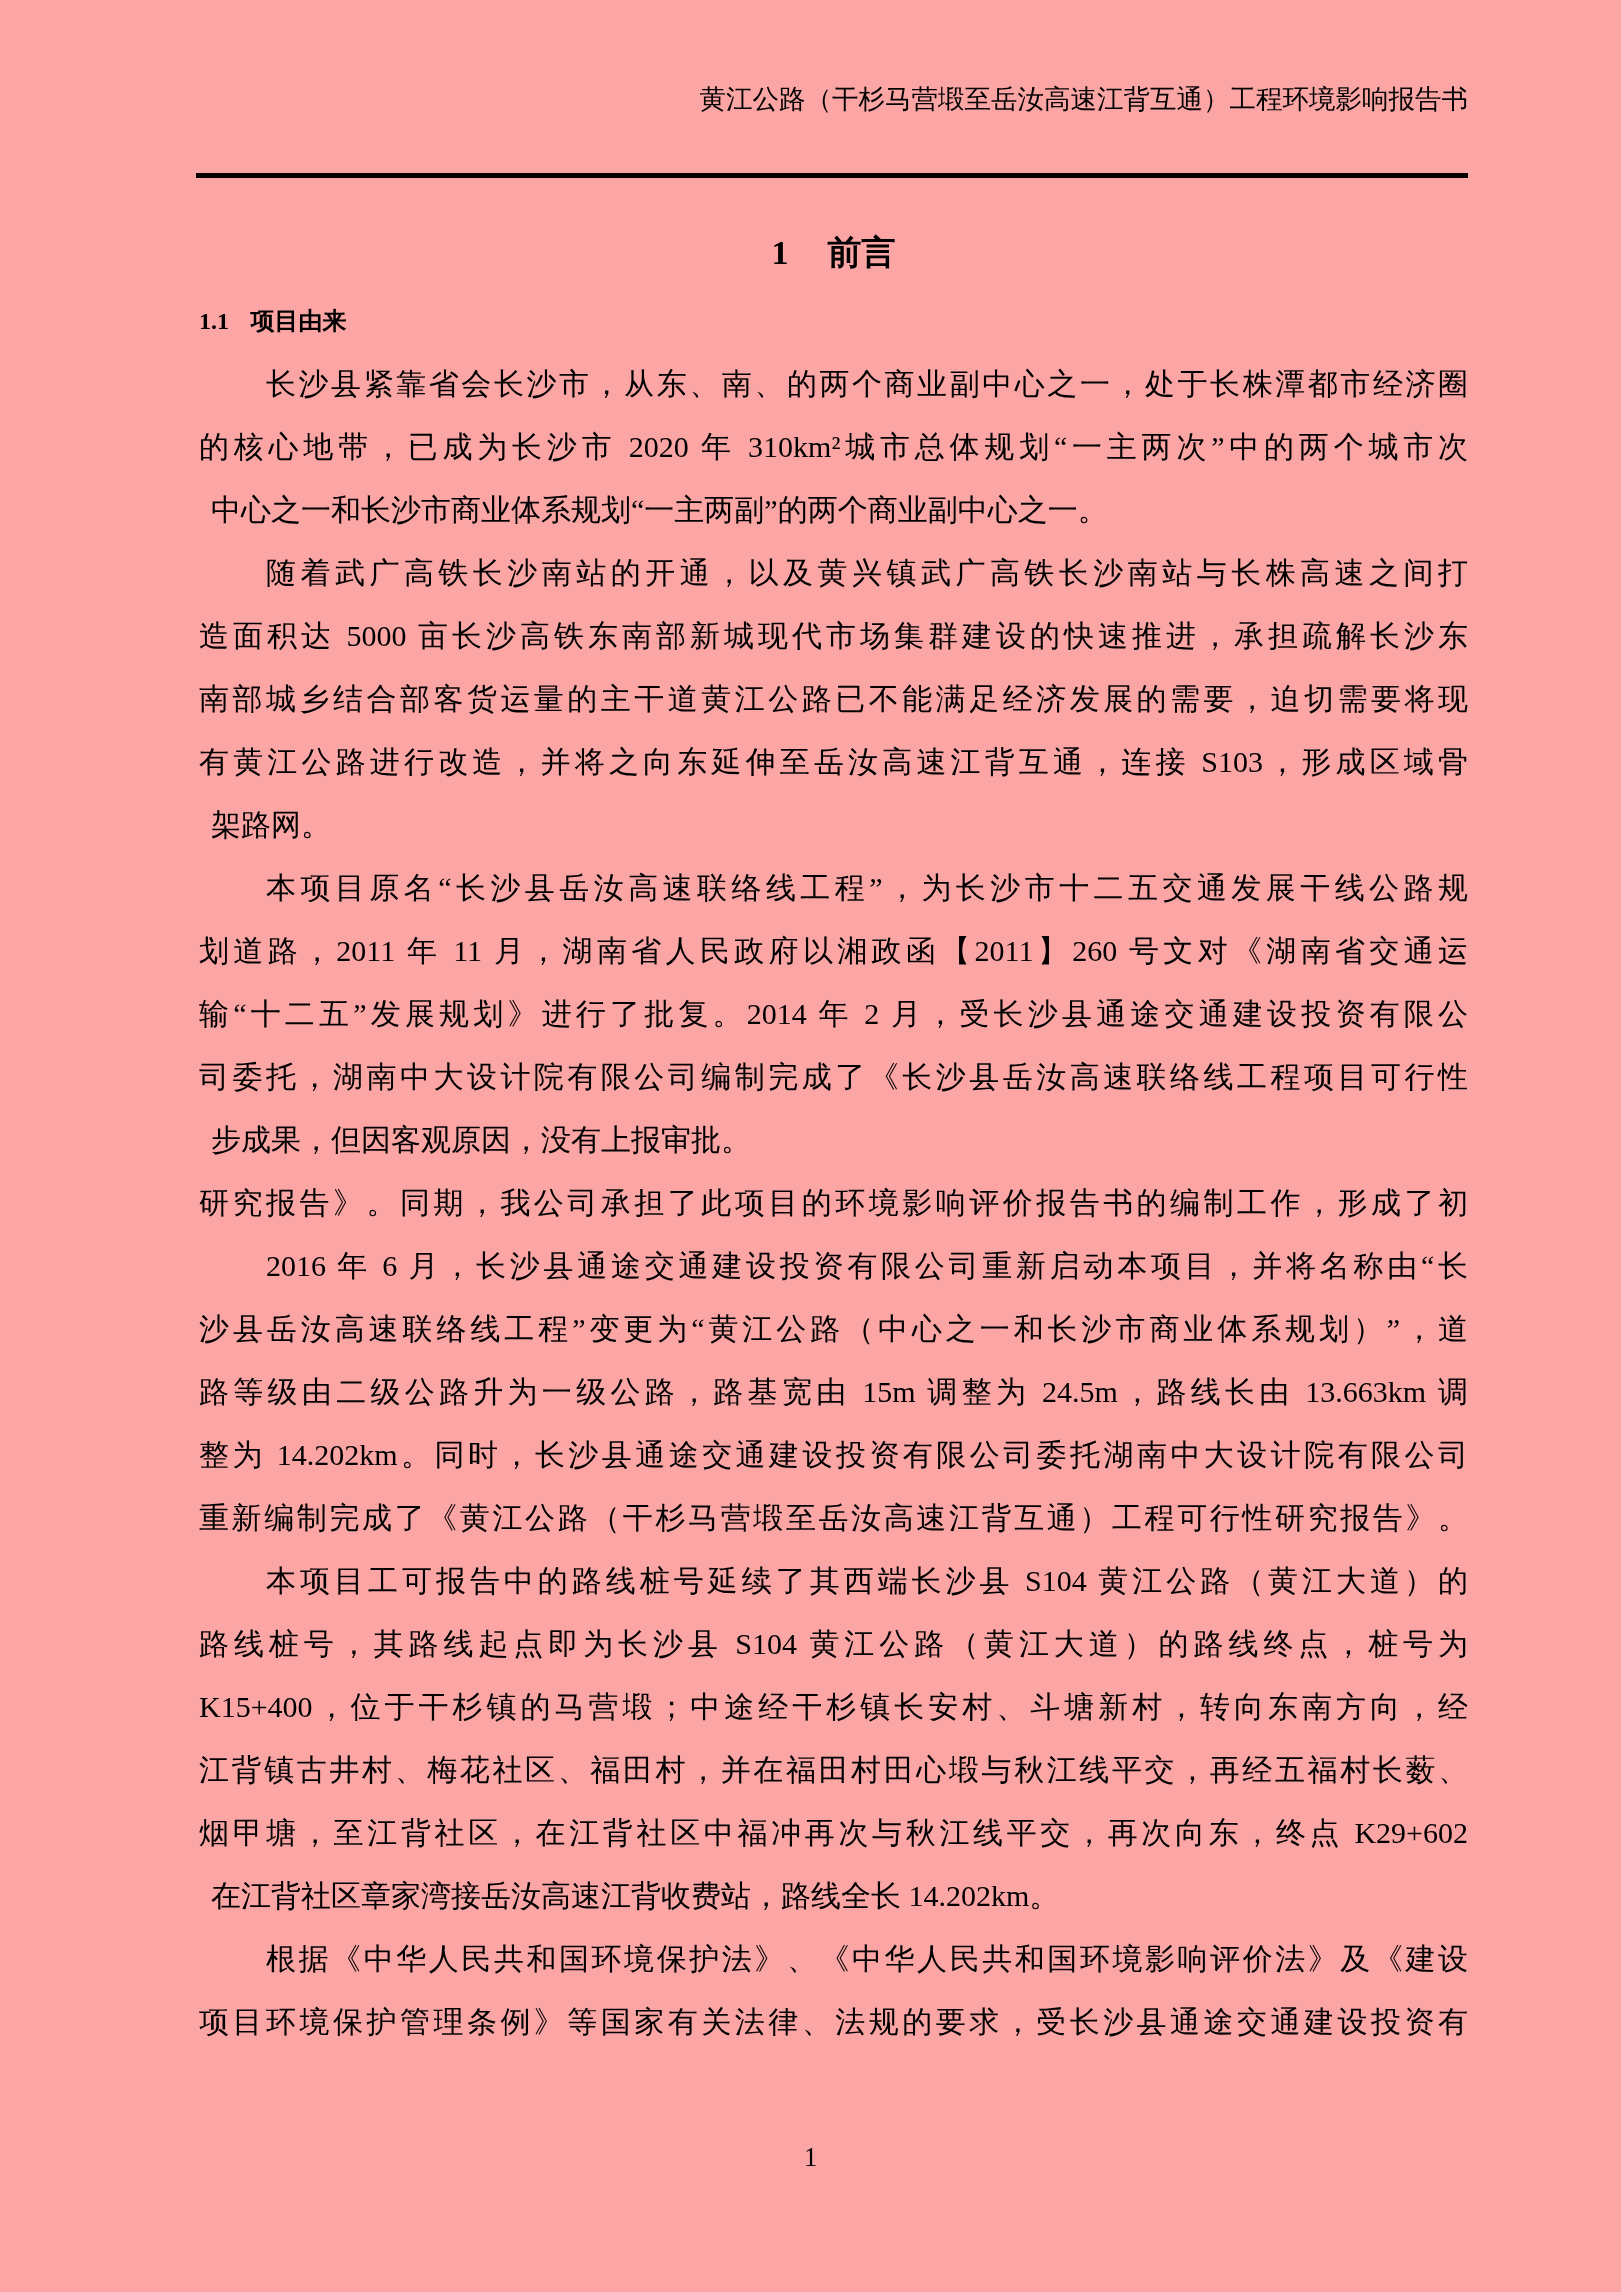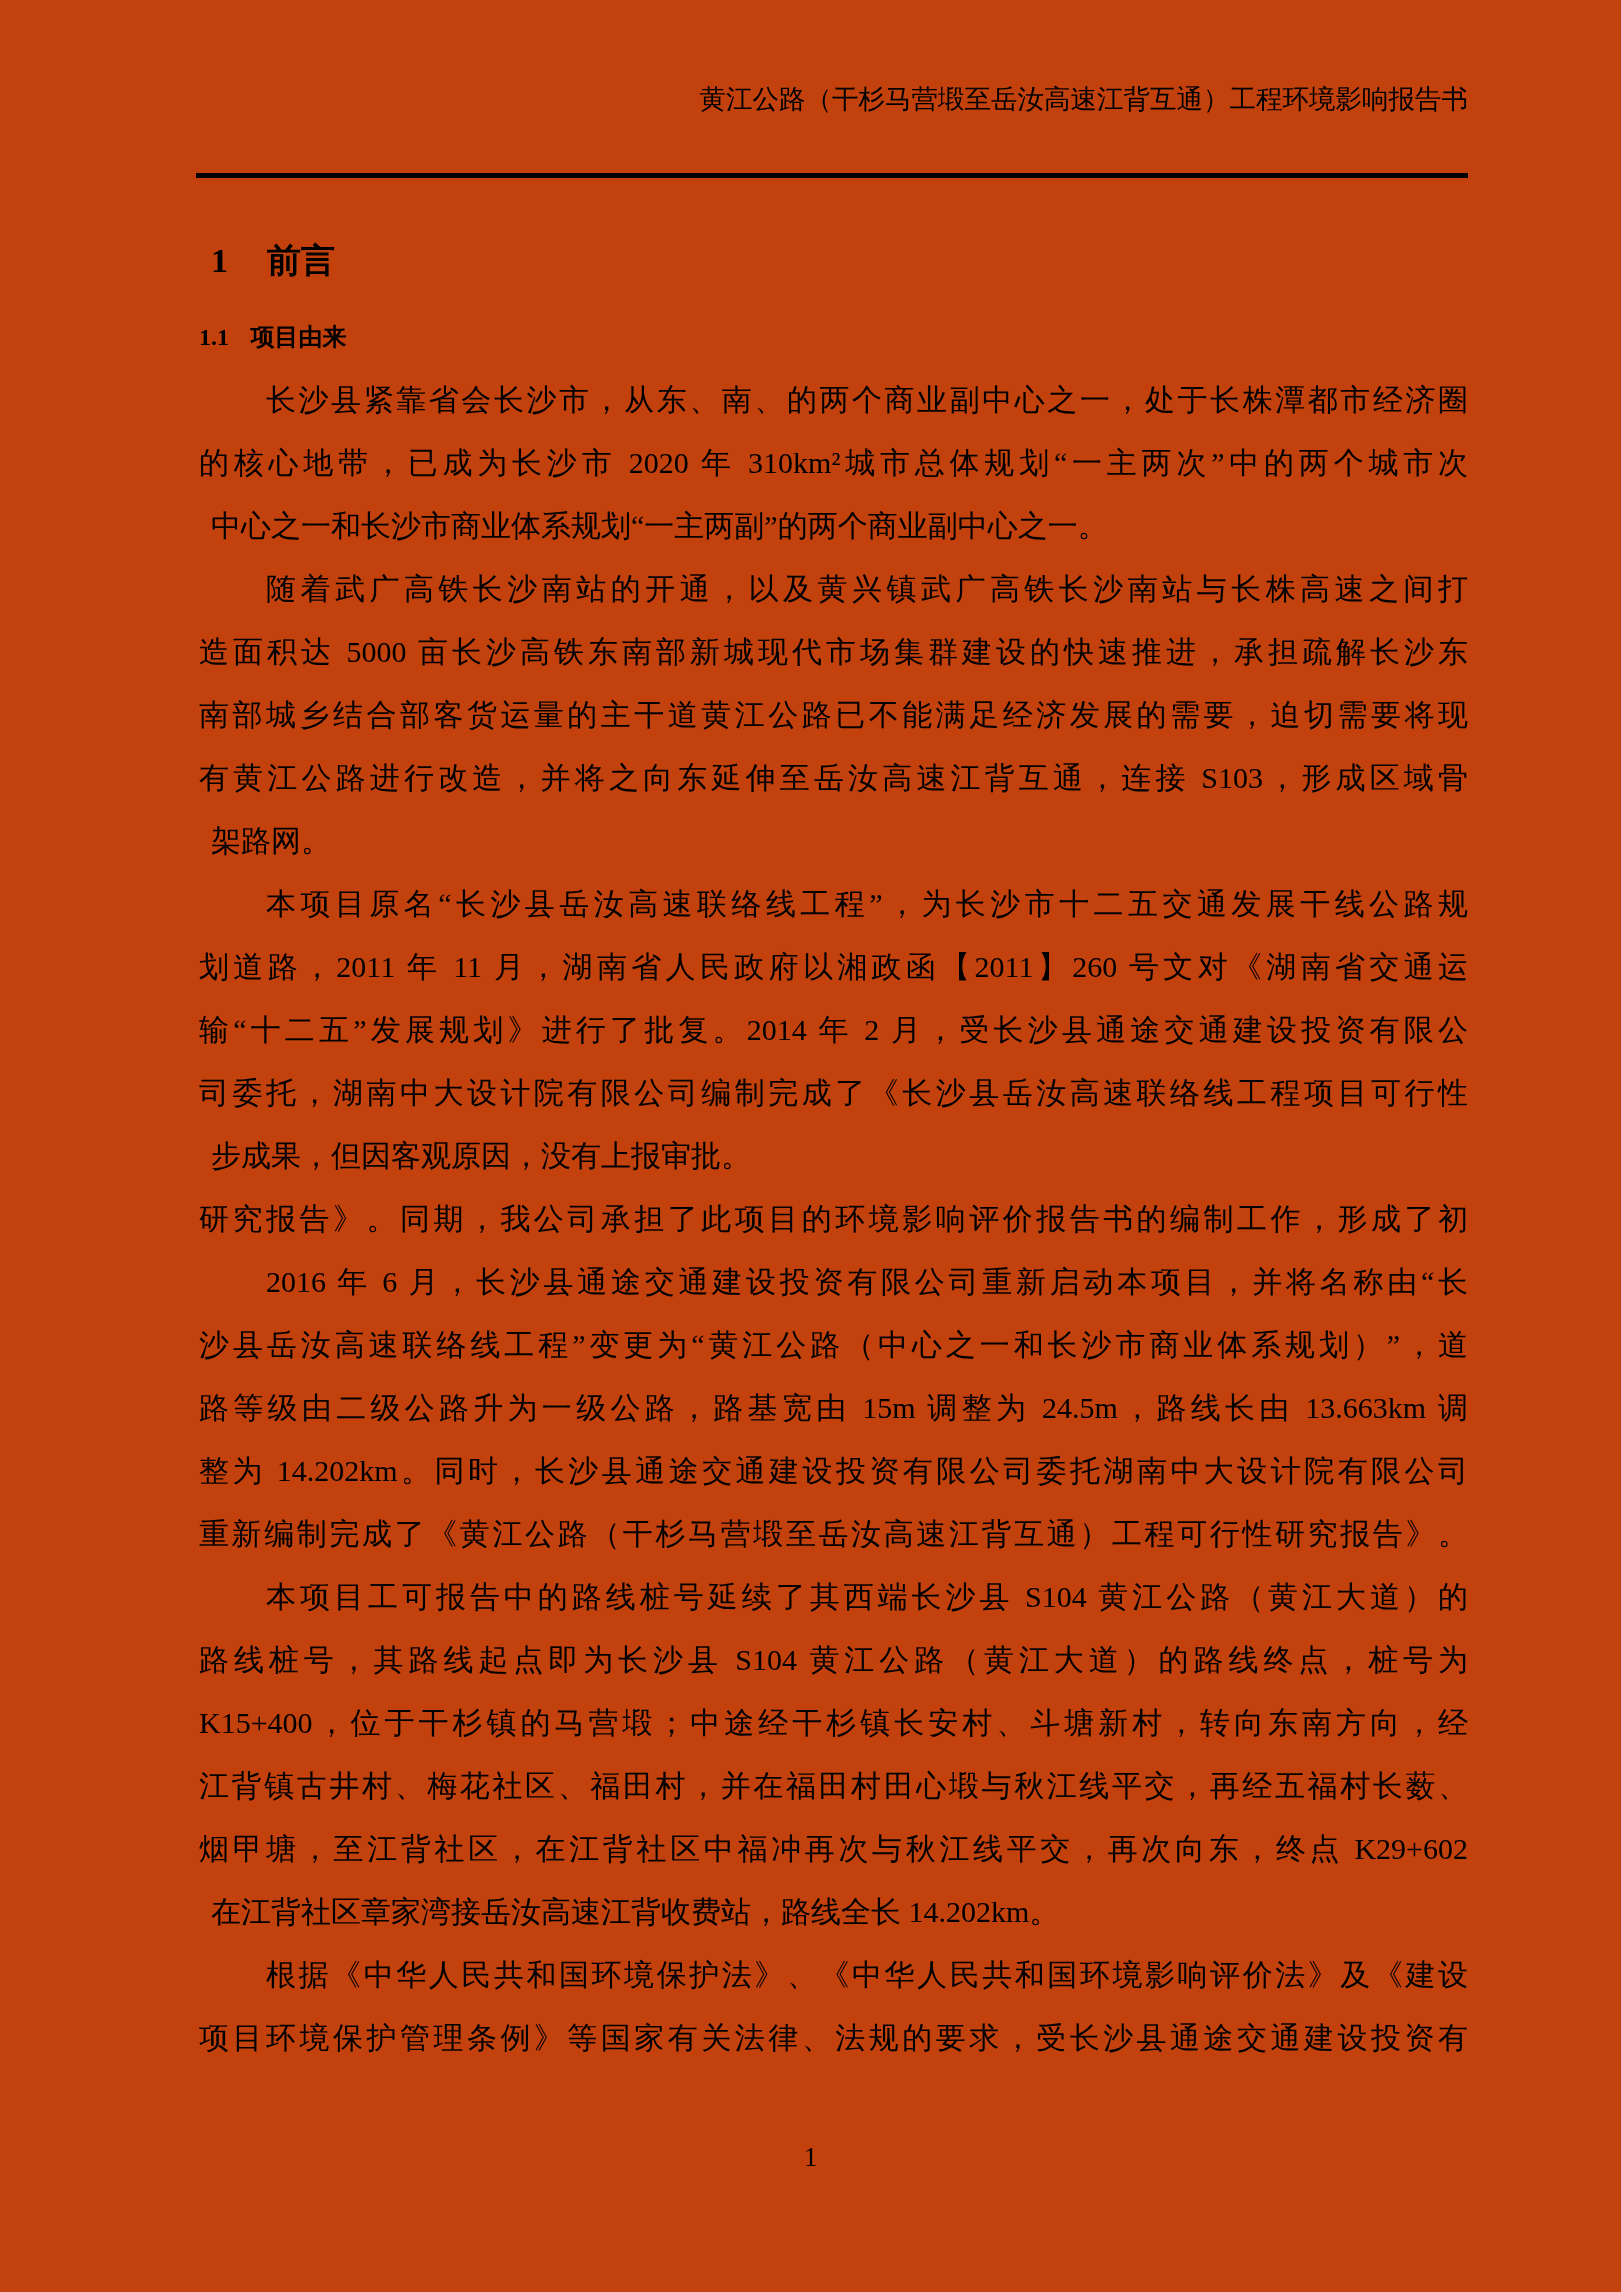--- a/index.html
+++ b/index.html
@@ -1,21 +1,21 @@
 <!DOCTYPE html>
 <html><head>
 <meta charset="utf-8">
 <style>
   html,body { margin:0; padding:0; background:#888; }
   .page {
     position: relative;
     width: 1621px;
     height: 2293px;
     margin: 0 auto;
-    background: #c2410c;
+    background: #fca5a5;
     font-family: "Liberation Serif", "DejaVu Serif", serif;
     color: #000000;
     overflow: hidden;
   }
   .running-title {
     position: absolute;
     top: 84px;
     right: 153px;
     font-size: 26.5px;
     line-height: 31px;
@@ -29,26 +29,27 @@
     height: 4.9px;
     background: #000000;
   }
   .content {
     position: absolute;
     top: 216px;
     left: 199px;
     right: 153px;
   }
   h1.sec {
-    margin: 12px;
+    margin: 4px;
     font-family: "Liberation Sans", "DejaVu Sans", sans-serif;
     font-weight: bold;
     font-size: 34px;
     line-height: 65px;
     height: 65px;
+    text-align: center;
   }
   h1.sec .num { margin-right: 39px; font-family: "Liberation Serif","DejaVu Serif",serif; }
   h2.subsec {
     margin: 0;
     font-family: "Liberation Sans", "DejaVu Sans", sans-serif;
     font-weight: bold;
     font-size: 24px;
     line-height: 63px;
     height: 63px;
   }

